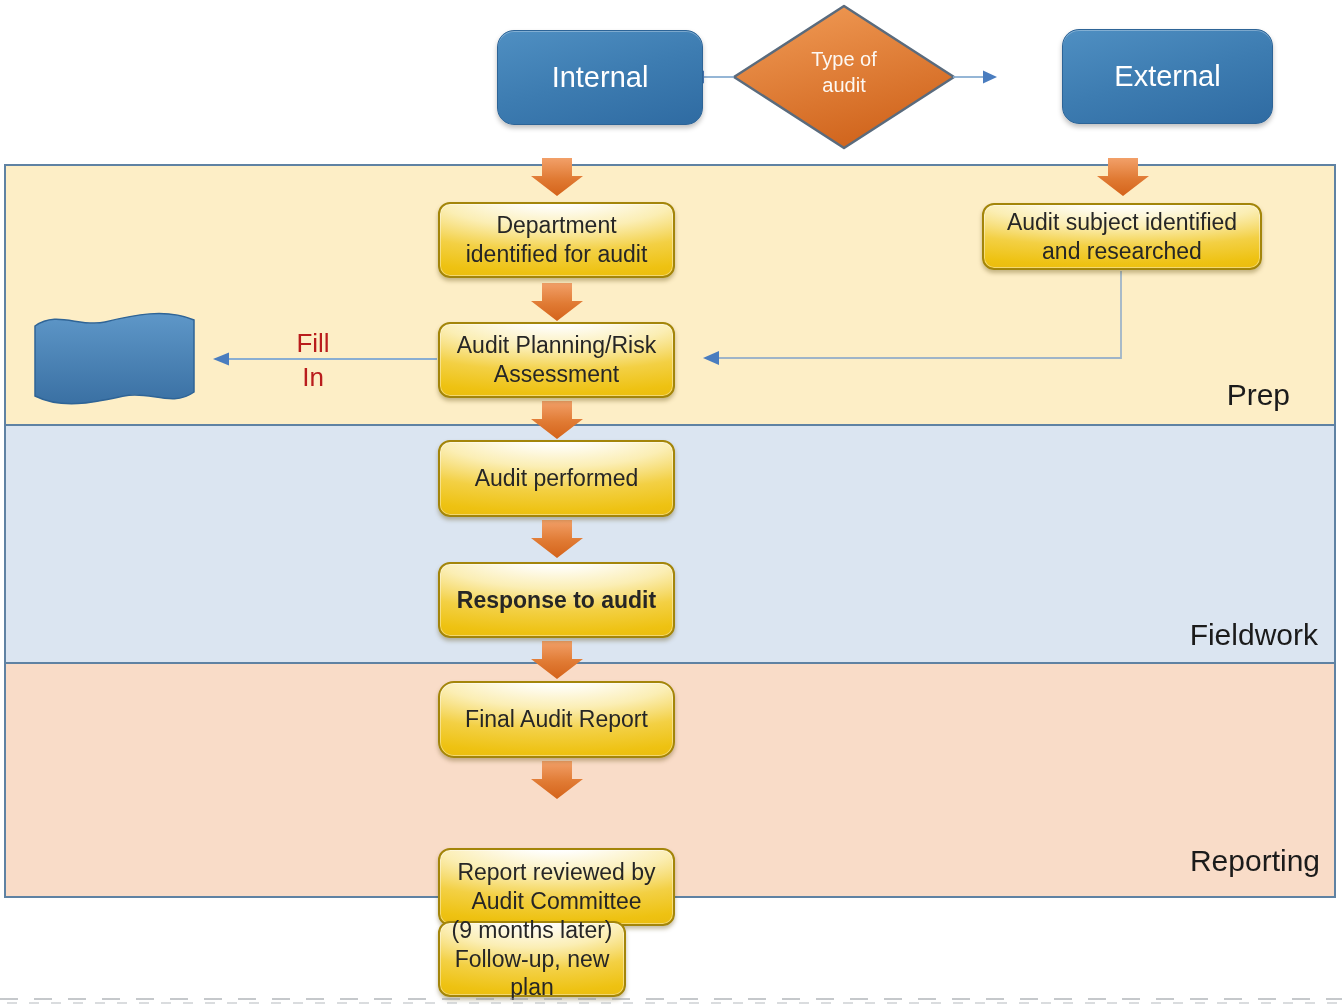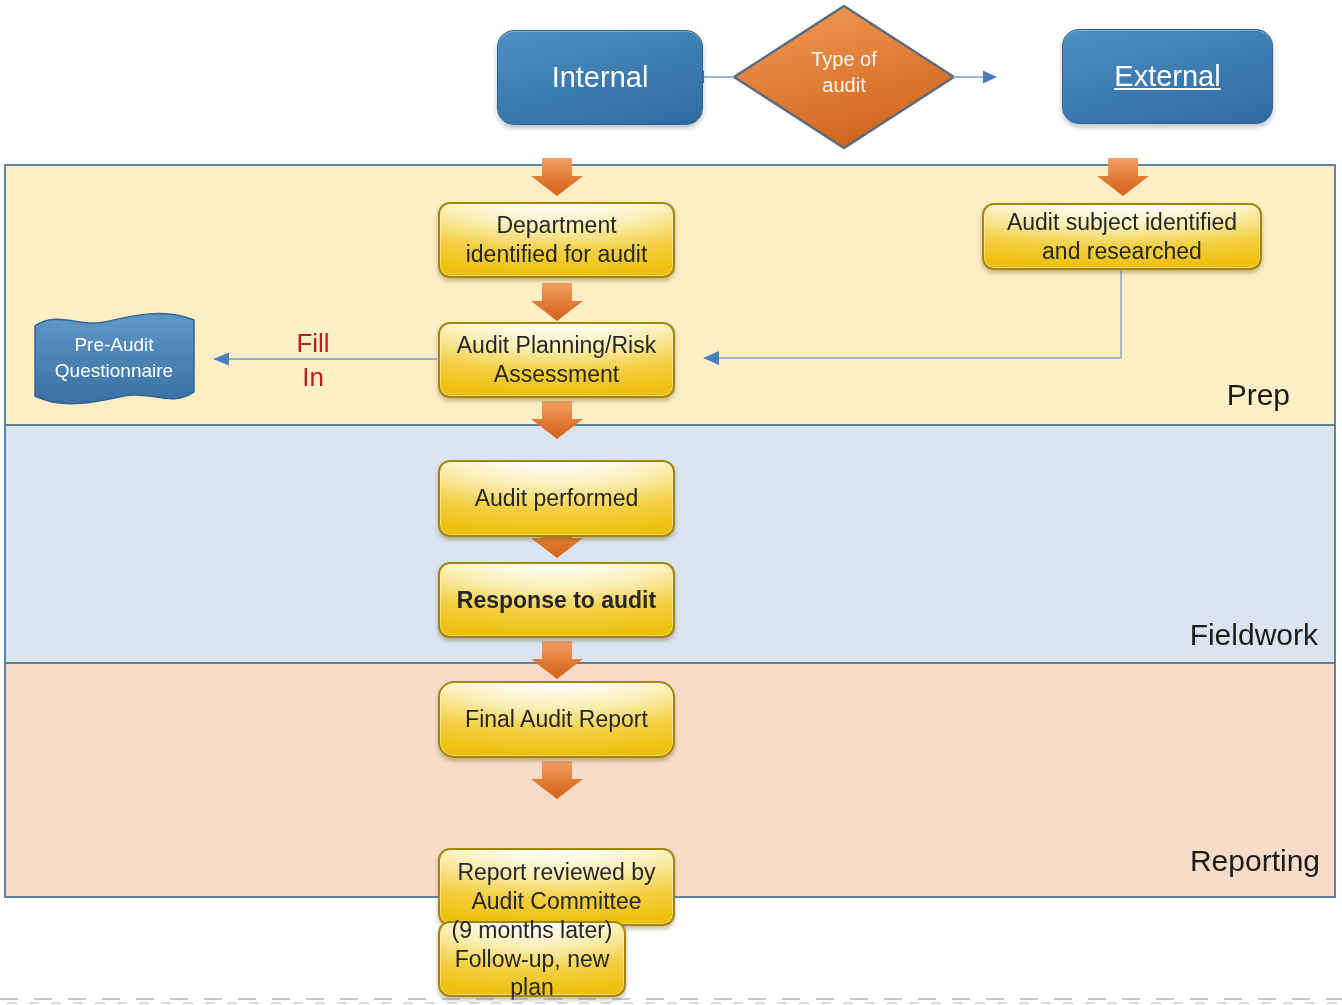--- a/index.html
+++ b/index.html
@@ -30,36 +30,36 @@
     background:radial-gradient(ellipse 140% 130% at 50% -15%,
       #ffffff 12%, #fbeeb4 38%, #f3d044 62%, #eec212 85%, #e9b90c 100%);
     box-shadow:0 3px 4px rgba(90,70,0,0.35), inset 0 0 0 1px rgba(255,255,255,0.4);
     display:flex; align-items:center; justify-content:center; text-align:center;
     font-size:23px; line-height:1.24; color:#262626; white-space:pre-line;
     padding:0 4px;
   }
   .n-department{ left:438px; top:202px; width:237px; height:76px; }
   .n-subject{ left:982px; top:203px; width:280px; height:67px; }
   .n-planning{ left:438px; top:322px; width:237px; height:76px; }
-  .n-performed{ left:438px; top:440px; width:237px; height:77px;margin-top:20px; }
+  .n-performed{ left:438px; top:440px; width:237px; height:77px; }
   .n-response{ left:438px; top:562px; width:237px; height:76px;font-weight:bold; }
   .n-final{ left:438px; top:681px; width:237px; height:77px;border-radius:16px; }
   .n-review{ left:438px; top:800px; width:237px; height:78px;margin-top:48px; }
   .n-followup{ left:438px; top:921px; width:188px; height:76px; }
 
   .branch{
     position:absolute; box-sizing:border-box; z-index:2;
     border-radius:17px; border:1px solid #2d6497;
     background:linear-gradient(165deg, #4f8fc2 0%, #3d7cb1 50%, #2f6ba2 100%);
     box-shadow:inset 0 1px 0 rgba(255,255,255,0.3), 0 3px 5px rgba(0,0,0,0.25);
     display:flex; align-items:center; justify-content:center;
     color:#ffffff; font-size:29px;margin-left:43px;
   }
   .b-internal{ left:454px; top:30px; width:206px; height:95px; }
-  .b-external{ left:1019px; top:29px; width:211px; height:95px;text-decoration:underline; }
+  .b-external{ left:1019px; top:29px; width:211px; height:95px; }
 
   .diamond-label{
     position:absolute; left:769px; top:46px; width:150px; z-index:2;
     text-align:center; color:#fdf8f2; font-size:20px; line-height:1.3;
     white-space:pre-line;
   }
   .flag-label{
     position:absolute; left:44px; top:332px; width:140px; z-index:2;
     text-align:center; color:#ffffff; font-size:19px; line-height:1.35;
     white-space:pre-line;
@@ -135,22 +135,20 @@
     <path d="M 35,326 C 57,310 80,328 105,322 C 133,315 166,308 194,320
              L 194,392 C 172,408 149,390 124,396 C 96,402 63,410 35,396 Z" fill="url(#gFlag)" stroke="#2f6496" stroke-width="1.5"></path>
   </svg>
 
   <div class="branch b-internal">Internal</div>
   <div class="branch b-external">External</div>
 
   <div class="diamond-label">Type of
 audit</div>
 
-  <div class="flag-label">Pre-Audit
-Questionnaire</div>
 
   <div class="edge-label el-fill">Fill</div>
   <div class="edge-label el-in">In</div>
 
   <div class="node n-department">Department
 identified for audit</div>
   <div class="node n-subject">Audit subject identified
 and researched</div>
   <div class="node n-planning">Audit Planning/Risk
 Assessment</div>

